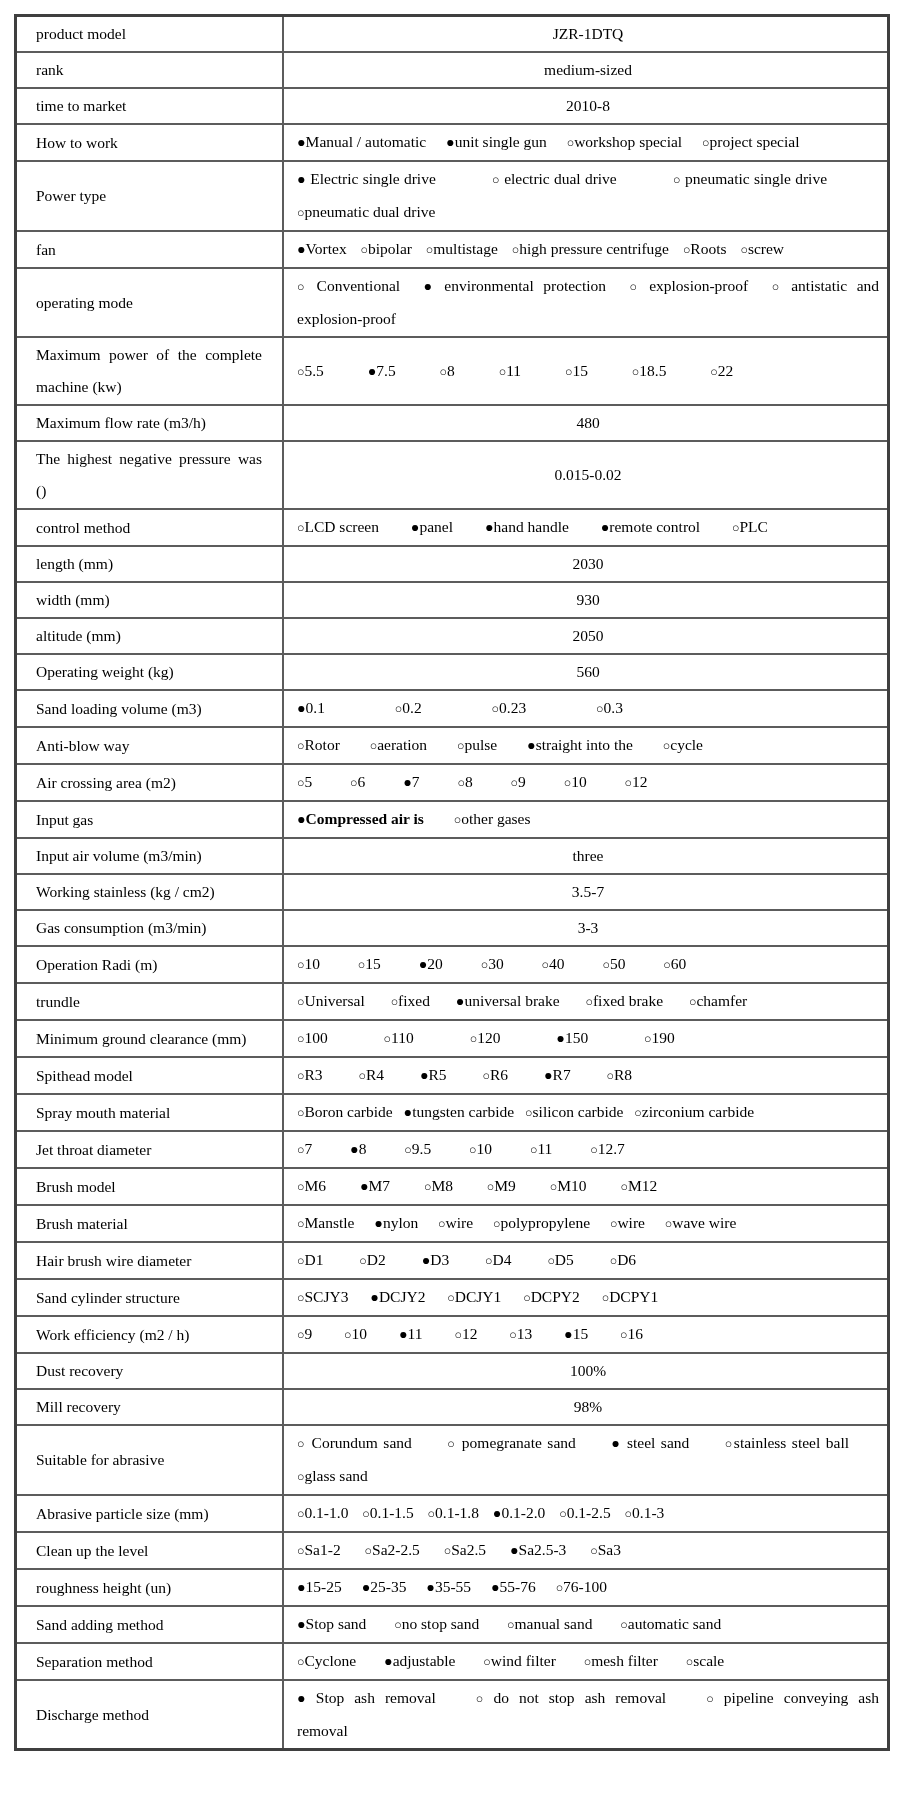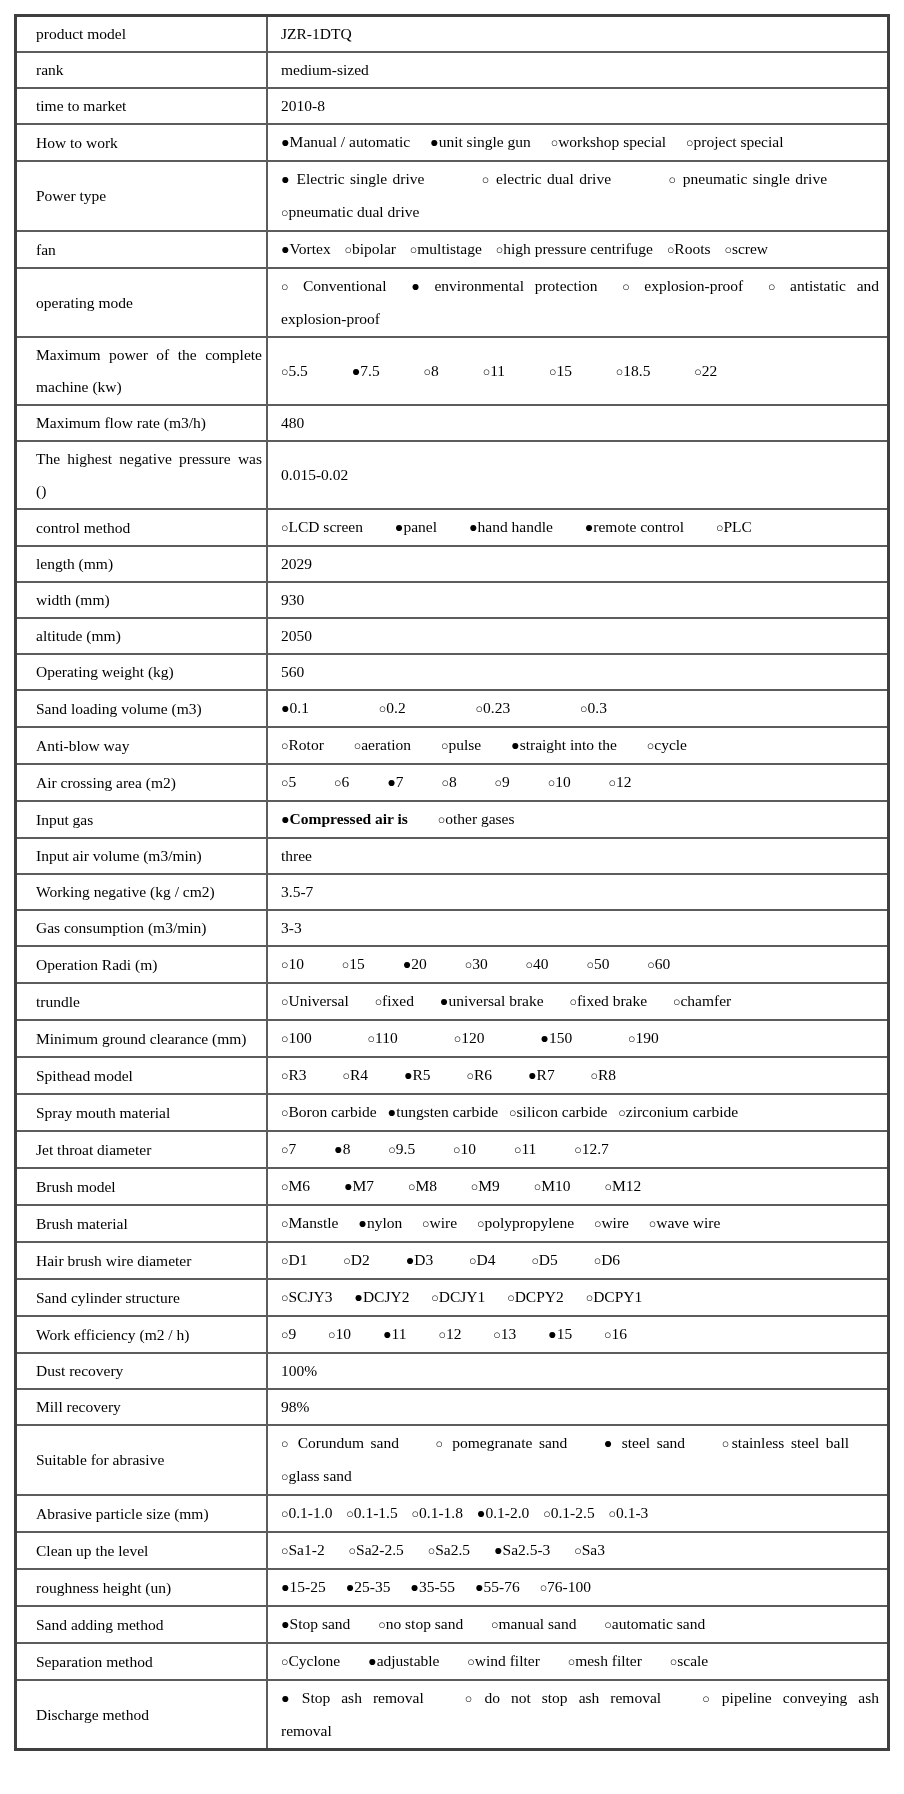--- a/index.html
+++ b/index.html
@@ -24,25 +24,25 @@
     border: 2px solid #5c5c5c;
     font-size: 15.5px;
     line-height: 32px;
     vertical-align: middle;
     padding: 1px 8px 1px 13px;
     overflow: hidden;
   }
   td.label-cell {
     width: 226px;
     padding-left: 19px;
-    padding-right: 4px;
+    padding-right: 20px;
     text-align: justify;
   }
   td.value-cell {
-    text-align: left;
+    text-align: center;
   }
   td.value-cell.opts {
     text-align: justify;
     margin-top: 12px;
   }
   .opt {
     display: inline;
     white-space: normal;
   }
   .mk {
@@ -96,21 +96,21 @@
         <tr>
           <td class="label-cell">The highest negative pressure was ()</td>
           <td class="value-cell">0.015-0.02</td>
         </tr>
         <tr>
           <td class="label-cell">control method</td>
           <td class="value-cell opts"><span class="opt" style="margin-right: 28px;"><span class="mk mk-un">○</span><span>LCD screen</span></span> <span class="opt" style="margin-right: 28px;"><span class="mk mk-sel">●</span><span>panel</span></span> <span class="opt" style="margin-right: 28px;"><span class="mk mk-sel">●</span><span>hand handle</span></span> <span class="opt" style="margin-right: 28px;"><span class="mk mk-sel">●</span><span>remote control</span></span> <span class="opt"><span class="mk mk-un">○</span><span>PLC</span></span> </td>
         </tr>
         <tr>
           <td class="label-cell">length (mm)</td>
-          <td class="value-cell">2029</td>
+          <td class="value-cell">2030</td>
         </tr>
         <tr>
           <td class="label-cell">width (mm)</td>
           <td class="value-cell">930</td>
         </tr>
         <tr>
           <td class="label-cell">altitude (mm)</td>
           <td class="value-cell">2050</td>
         </tr>
         <tr>
@@ -131,21 +131,21 @@
         </tr>
         <tr>
           <td class="label-cell">Input gas</td>
           <td class="value-cell opts"><span class="opt" style="margin-right: 26px; font-weight: bold;"><span class="mk mk-sel">●</span><span>Compressed air is</span></span> <span class="opt"><span class="mk mk-un">○</span><span>other gases</span></span> </td>
         </tr>
         <tr>
           <td class="label-cell">Input air volume (m3/min)</td>
           <td class="value-cell">three</td>
         </tr>
         <tr>
-          <td class="label-cell">Working negative (kg / cm2)</td>
+          <td class="label-cell">Working stainless (kg / cm2)</td>
           <td class="value-cell">3.5-7</td>
         </tr>
         <tr>
           <td class="label-cell">Gas consumption (m3/min)</td>
           <td class="value-cell">3-3</td>
         </tr>
         <tr>
           <td class="label-cell">Operation Radi (m)</td>
           <td class="value-cell opts"><span class="opt" style="margin-right: 34px;"><span class="mk mk-un">○</span><span>10</span></span> <span class="opt" style="margin-right: 34px;"><span class="mk mk-un">○</span><span>15</span></span> <span class="opt" style="margin-right: 34px;"><span class="mk mk-sel">●</span><span>20</span></span> <span class="opt" style="margin-right: 34px;"><span class="mk mk-un">○</span><span>30</span></span> <span class="opt" style="margin-right: 34px;"><span class="mk mk-un">○</span><span>40</span></span> <span class="opt" style="margin-right: 34px;"><span class="mk mk-un">○</span><span>50</span></span> <span class="opt"><span class="mk mk-un">○</span><span>60</span></span> </td>
         </tr>

